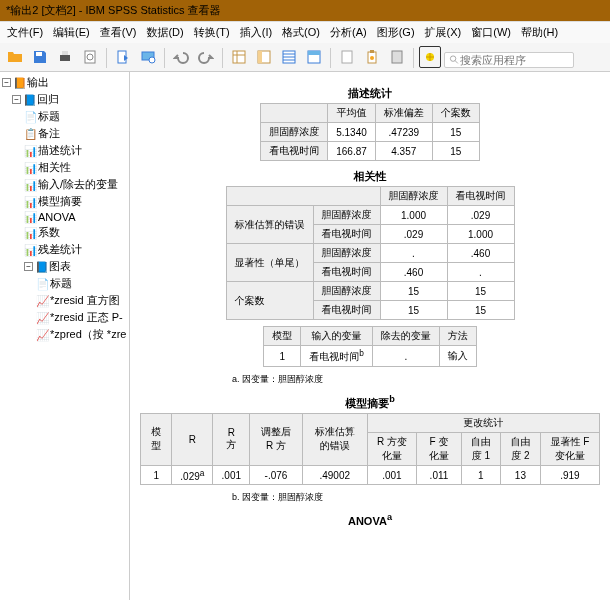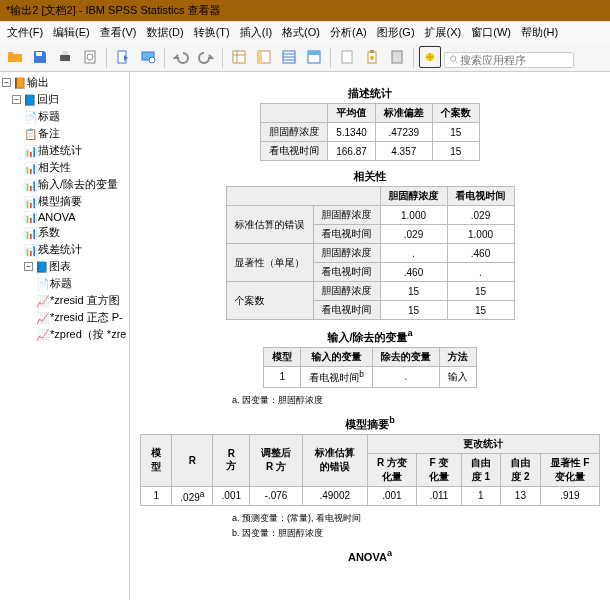--- a/index.html
+++ b/index.html
@@ -18,21 +18,21 @@
 .nav .tn{display:flex;align-items:center;gap:2px;padding:1px 0;white-space:nowrap;cursor:default}
 .nav .ind1{padding-left:10px}.nav .ind2{padding-left:22px}.nav .ind3{padding-left:34px}
 .nav .exp{width:9px;height:9px;border:1px solid #888;display:inline-flex;align-items:center;justify-content:center;font-size:8px;line-height:1;background:#fff}
 .nav .ico{width:12px;height:12px;display:inline-block}
 .content{flex:1;overflow:auto;padding:6px 10px}
 .arrow{color:#c00;font-weight:bold;margin-right:4px}
 h2.sec{font-size:13px;font-weight:bold;margin:4px 0 10px 0}
 h3.tt{font-size:11px;font-weight:bold;text-align:center;margin:8px 0 2px 0}
 table.stat{border-collapse:collapse;margin:0 auto 6px auto;font-size:10px}
 table.stat th,table.stat td{border:1px solid #bbb;padding:2px 8px;text-align:center}
-table.stat th{background:#eee;font-weight:bold}
+table.stat th{background:#eee;font-weight:normal}
 table.stat .rh{background:#eee;text-align:left}
 .fn{font-size:9px;margin:2px 0 2px 92px}
 .wide{width:100%}
 .wide th,.wide td{padding:2px 4px;font-size:10px}
 </style>
 </head>
 <body>
 
 <div class="titlebar">
   <span>*输出2 [文档2] - IBM SPSS Statistics 查看器</span>
@@ -294,21 +294,20 @@
             <td>15</td>
           </tr>
       <tr>
             <td class="rh">看电视时间</td>
             <td>15</td>
             <td>15</td>
           </tr>
     </tbody>
       </table>
 
-    <h3 class="tt"><span>输入/除去的变量</span><sup>a</sup></h3>
     <table class="stat">
       <tbody>
           <tr>
             <th>模型</th>
             <th>输入的变量</th>
             <th>除去的变量</th>
             <th>方法</th>
           </tr>
       <tr>
             <td>1</td>
@@ -345,19 +344,18 @@
             <td>-.076</td>
             <td>.49002</td>
             <td>.001</td>
             <td>.011</td>
             <td>1</td>
             <td>13</td>
             <td>.919</td>
           </tr>
     </tbody>
       </table>
-    <div class="fn">a. 预测变量：(常量), 看电视时间</div>
     <div class="fn">b. 因变量：胆固醇浓度</div>
 
     <h3 class="tt"><span>ANOVA</span><sup>a</sup></h3>
 
   </div>
 </div>
 
 </body></html>

